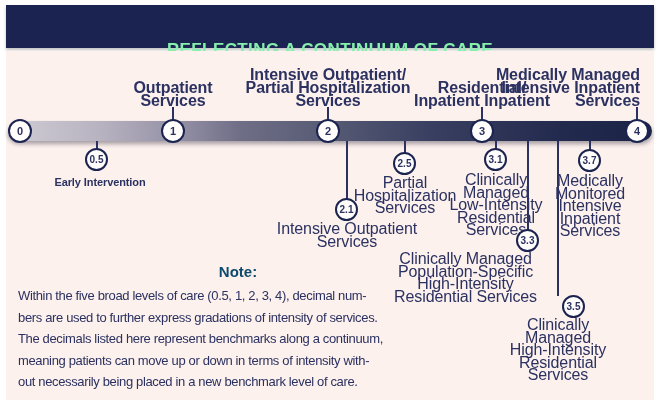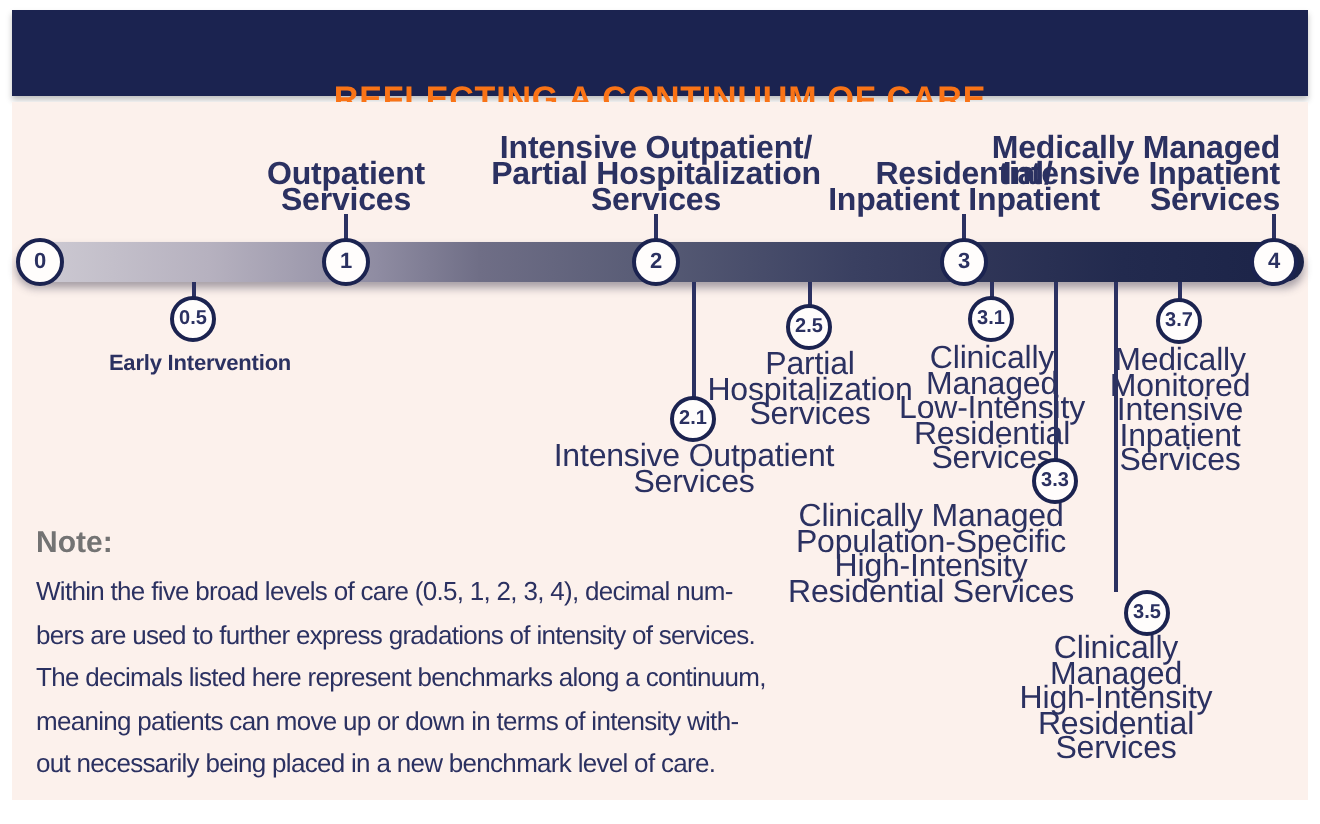--- a/index.html
+++ b/index.html
@@ -1,41 +1,41 @@
 <!DOCTYPE html>
 <html><head>
 <meta charset="utf-8">
 <style>
   html,body{margin:0;padding:0;background:#ffffff;}
   .page{position:relative;width:660px;height:412px;background:#ffffff;
         font-family:"Liberation Sans", sans-serif;overflow:hidden;}
   .header{position:absolute;left:6px;top:5px;width:648px;height:43px;background:#1b2350;
           display:flex;align-items:center;justify-content:center;
           box-shadow:0 2px 3px rgba(0,0,0,0.25);}
-  .header .title{color:#f97316;font-weight:bold;font-size:17px;letter-spacing:0.4px;margin-top:46px;}
+  .header .title{color:#86efac;font-weight:bold;font-size:17px;letter-spacing:0.4px;margin-top:46px;}
   .panel{position:absolute;left:6px;top:51px;width:648px;height:349px;background:#fcf1ec;}
   .bar{position:absolute;left:8px;top:121px;width:644px;height:20px;border-radius:10px;
        background:linear-gradient(to right,#d0cdd5 0%,#b6b1bf 15%,#8f8ca2 28%,
                   #6f6e86 36%,#565a74 50%,#3a4061 65%,#2f3557 75%,#222a4e 86%,#1b2347 100%);
        box-shadow:0 3px 4px rgba(62,58,80,0.45);}
   .circle{position:absolute;box-sizing:border-box;background:#fffdfc;border:2px solid #1b2350;
           border-radius:50%;display:flex;align-items:center;justify-content:center;
           color:#2b3161;font-weight:bold;z-index:3;}
   .circle.main{width:24px;height:24px;top:119px;font-size:11px;}
   .circle.sub{width:23px;height:23px;font-size:10px;}
   .connector{position:absolute;width:2px;background:#2b3161;z-index:2;}
   .top-label{position:absolute;color:#2b3161;font-weight:bold;font-size:16px;line-height:13px;
              text-align:center;transform:translateX(-50%);white-space:pre-line;letter-spacing:-0.1px;}
   .top-label.ralign{transform:none;text-align:right;}
   .sub-label{position:absolute;color:#2b3161;font-size:16px;line-height:12.5px;text-align:center;
              transform:translateX(-50%);white-space:pre-line;letter-spacing:-0.1px;}
   .sub-label.bold{font-weight:bold;font-size:11px;}
   .sub-label.ralign{transform:none;}
   .note{position:absolute;left:18px;top:263px;width:440px;color:#2b3161;}
-  .note .note-heading{font-size:15px;font-weight:bold;color:#737373;}
+  .note .note-heading{font-size:15px;font-weight:bold;color:#0c4a6e;text-align:center;}
   .note .note-body{margin-top:5px;font-size:13px;line-height:21.5px;letter-spacing:-0.35px;
                    white-space:pre-line;}
 </style>
 </head>
 <body>
 
 <div class="page">
 
   <div class="header">
     <span class="title">REFLECTING A CONTINUUM OF CARE</span>

